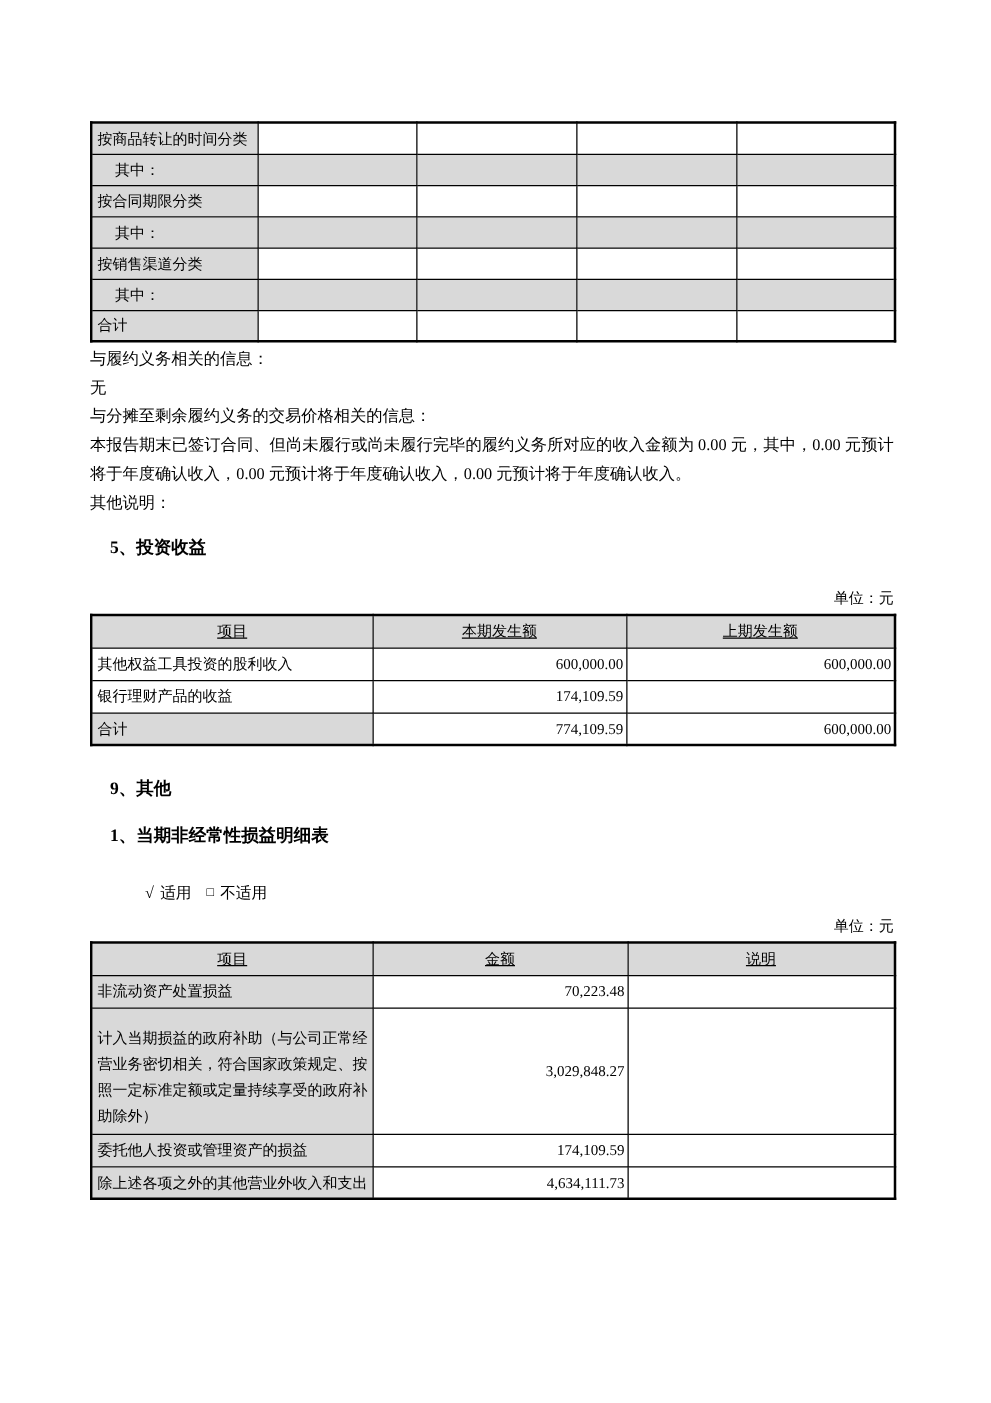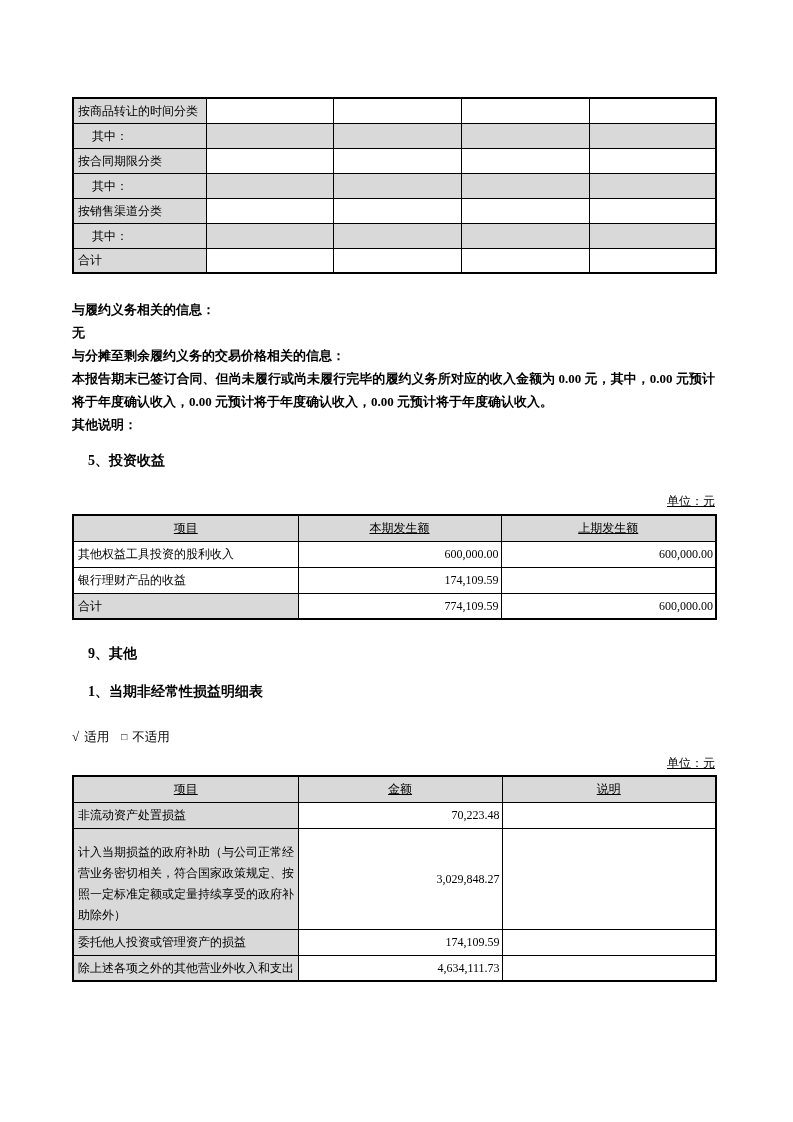--- a/index.html
+++ b/index.html
@@ -37,33 +37,33 @@
   .gray { background: #d9d9d9; }
   .lbl { text-align: left; padding-left: 4px; }
   .indent { padding-left: 18px; }
   .num { text-align: right; padding-right: 2px; }
   .hdr { text-align: center; text-decoration: underline; }
   .t1 { margin-top: 97px; }
   .t1 td { height: 25px; }
   .t2 td, .t3 td { height: 26px; }
   .t3 .tall td { height: auto; }
   .t3 .tall .lbl { line-height: 21px; padding-top: 13px; padding-bottom: 3px; }
-  .notes { margin-top: 24px; font-weight: bold; }
+  .notes { margin-top: 1px; }
   .bodyline { font-size: 13px; line-height: 23px; }
   .bodypara { font-size: 13px; line-height: 23px; text-align: justify; }
   .h-l2 { font-size: 14px; font-weight: bold; margin: 16px; }
   .h-l1 { font-size: 16px; font-weight: bold; margin: 0; }
   .h5   { margin-top: 16px; }
-  .unit { font-size: 12px; text-align: right; line-height: 16px; text-decoration: underline; }
+  .unit { font-size: 12px; text-align: right; line-height: 16px; }
   .unit1 { margin-top: 23px; }
   .t2 { margin-top: 5px; }
   .h6 { margin-top: 25px; }
   .h18 { margin-top: 18px; }
   .hsub { margin-top: 20px; }
-  .appl { margin-top: 28px; font-size: 12.5px; line-height: 15px; }
+  .appl { margin-top: 28px; font-size: 12.5px; line-height: 15px; margin-left: 44px; }
   .appl .mark { font-size: 13px; }
   .appl .box { font-size: 10px; position: relative; top: -1px; }
   .appl .word { margin-left: 5px; }
   .appl .gap { margin-left: 12px; }
   .unit2 { margin-top: 10px; }
   .t3 { margin-top: 4px; }
 </style>
 </head>
 <body>
 

